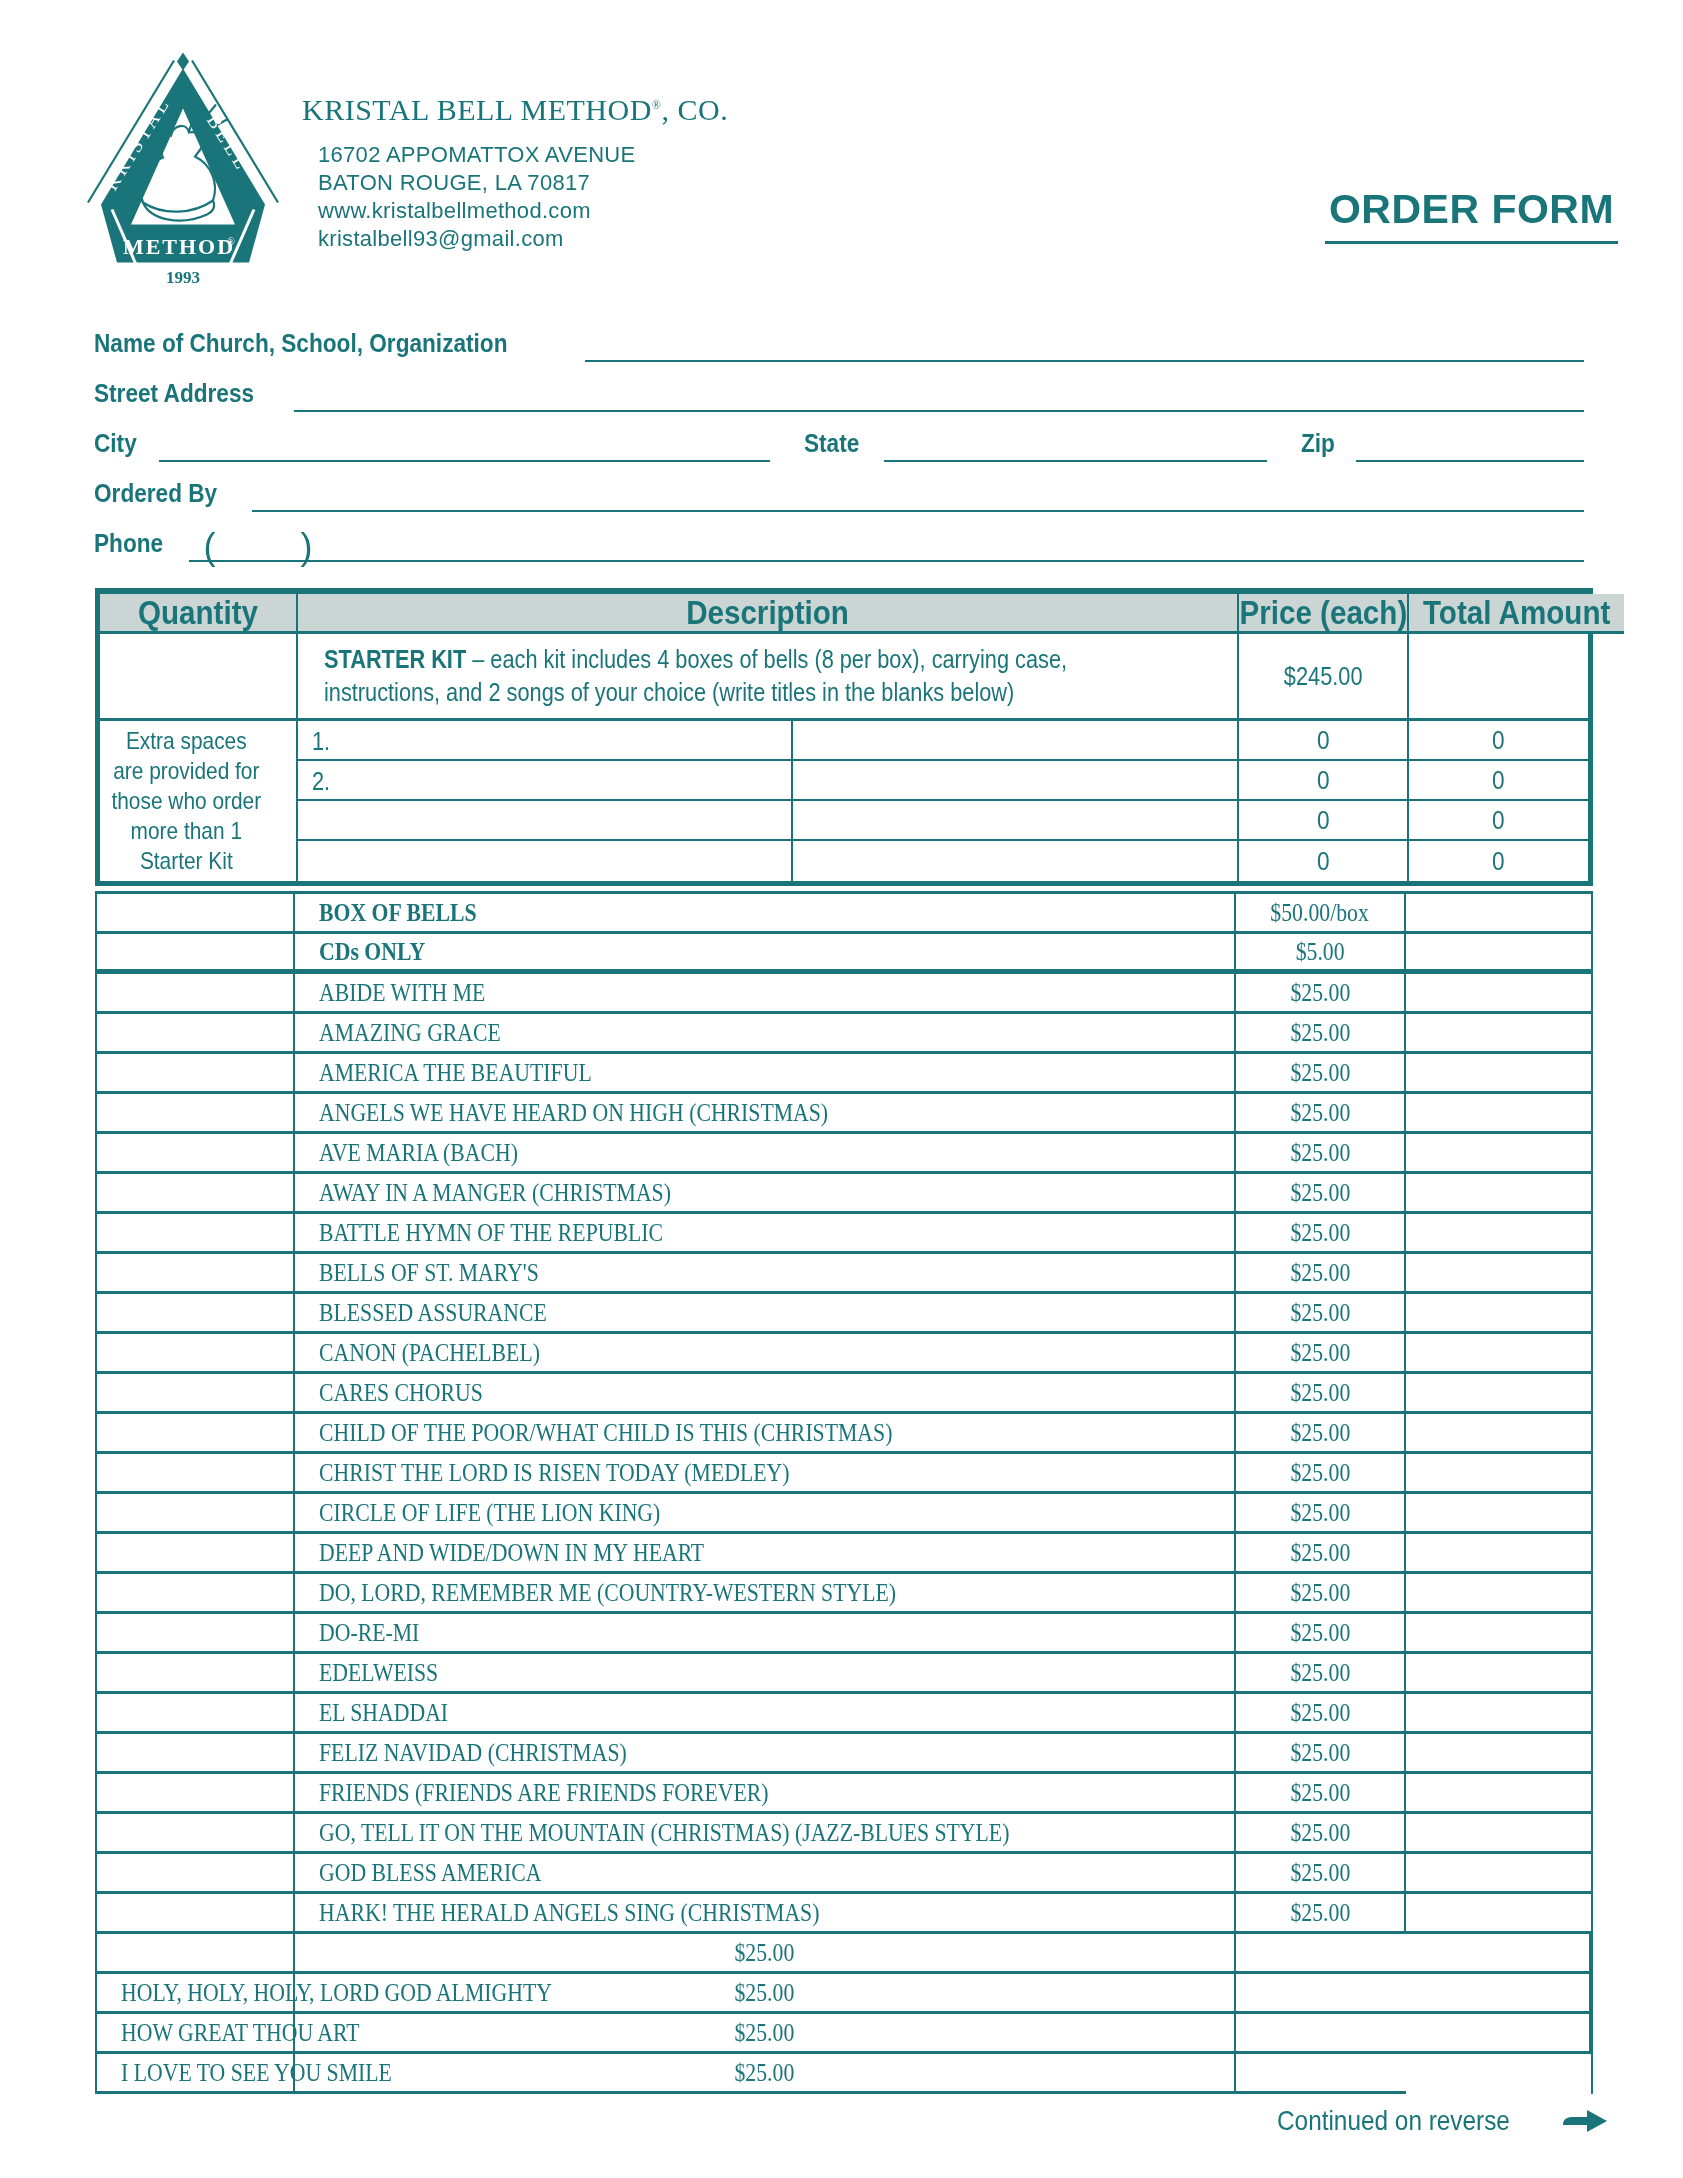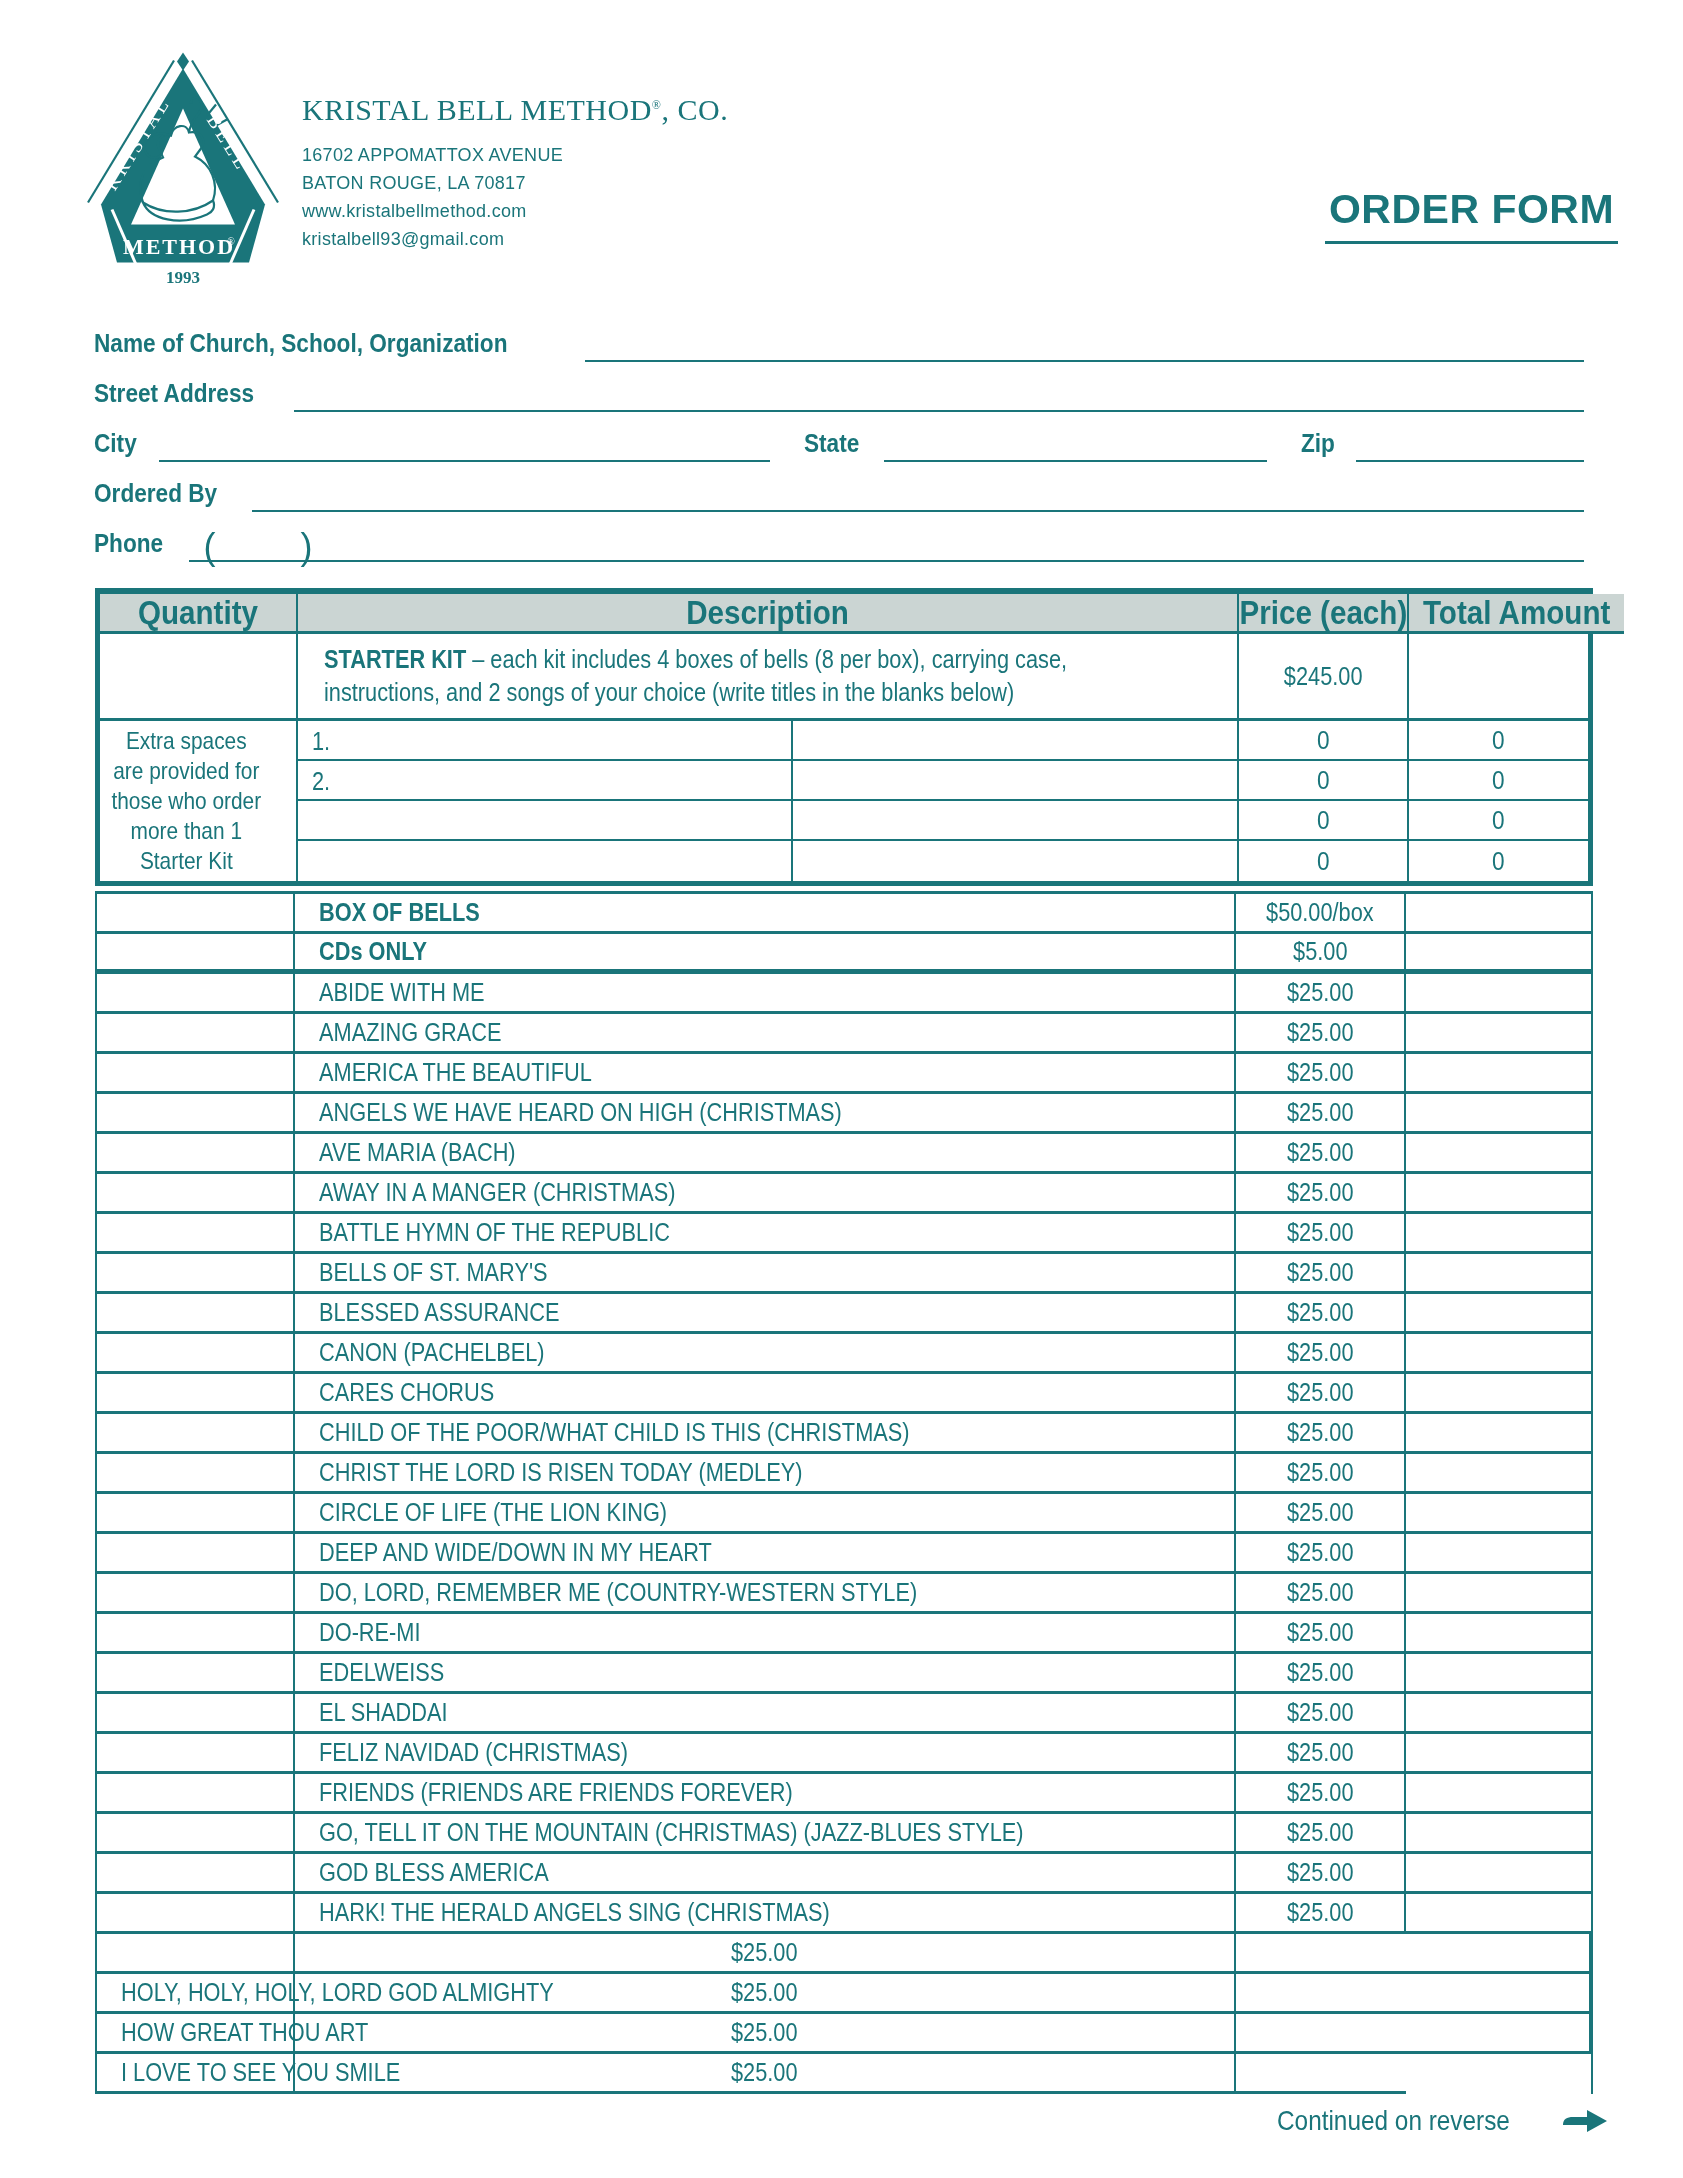--- a/index.html
+++ b/index.html
@@ -19,21 +19,21 @@
   
   .cx{display:inline-block;transform:scaleX(.87);transform-origin:0 50%;white-space:nowrap;}
   .cxc{transform-origin:50% 50%;}
   .cxb{display:block;width:114.9%;transform:scaleX(.87);transform-origin:0 0;white-space:normal;}
 
   
   .logo{position:absolute;left:83px;top:51px;width:220px;height:238px;}
   .company{position:absolute;left:302px;top:93px;}
   .company-name{font-family:"Liberation Serif",serif;font-size:30px;letter-spacing:0.5px;color:var(--teal);}
   .company-name sup{font-size:12px;vertical-align:super;}
-  .company-addr{margin-top:14px;font-size:18px;line-height:28px;letter-spacing:0.3px;}
+  .company-addr{margin-top:14px;font-size:22px;line-height:28px;letter-spacing:0.3px;margin-left:16px;}
   .orderform{
     position:absolute;left:1325px;top:186px;width:293px;
     text-align:center;font-size:41px;font-weight:700;letter-spacing:0.5px;
     border-bottom:3px solid var(--teal);padding-bottom:8px;
   }
 
   
   .fields{position:absolute;left:94px;top:312px;width:1490px;}
   .frow{display:flex;align-items:flex-end;height:50px;}
   .flabel{font-weight:700;font-size:26px;padding-bottom:3px;white-space:nowrap;}
@@ -70,21 +70,21 @@
   }
   .ecell{border-right:2px solid var(--teal);border-bottom:2px solid var(--teal);
     display:flex;align-items:flex-start;font-size:25px;padding:6px 0 0 14px;}
   .ecell.num{justify-content:center;align-items:center;padding:0;font-size:26px;}
   .ecell.lastcol{border-right:none;}
   .ecell.noline{border-bottom:none;}
 
   .songtable{
     margin-top:5px;
     border:2.5px solid var(--teal);border-top-width:3px;border-bottom:none;
-    display:grid;grid-template-columns:198px 941px 170px 1fr;grid-auto-rows:40px;
+    display:grid;grid-template-columns:198px 941px 170px 1fr;grid-auto-rows:40px;font-family:Liberation Serif, serif;
   }
   .scell{border-right:2px solid var(--teal);border-bottom:3px solid var(--teal);
     display:flex;align-items:center;font-size:25px;}
   .scell.lastcol{border-right:none;}
   .scell.title{padding-left:24px;}
   .scell.price{justify-content:center;}
   .scell.bold{font-weight:700;}
   .scell.divider{border-bottom-width:5px;}
 
   

